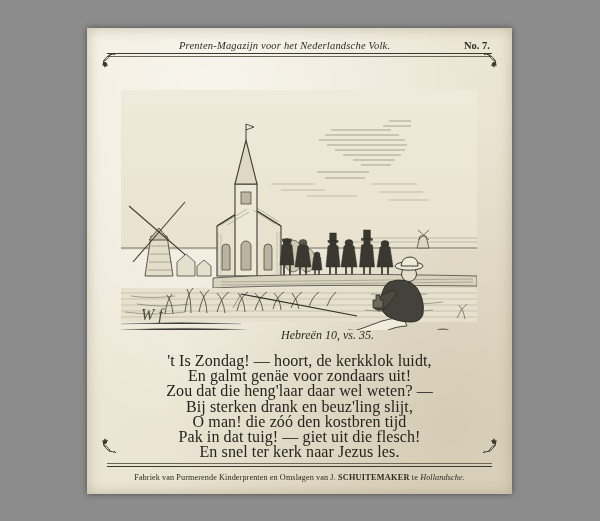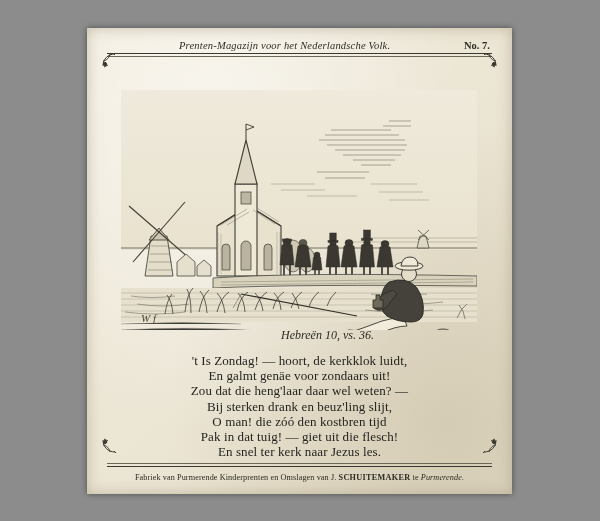--- a/index.html
+++ b/index.html
@@ -106,21 +106,21 @@
     left: 34px;
     top: 52px;
     width: 356px;
     height: 250px;
   }
   .illustration svg { display: block; }
   .artist-mark {
     position: absolute;
     left: 20px;
     bottom: 6px;
-    font-size: 11px;
+    font-size: 16px;
     font-style: italic;
     color: #4a4a3e;
   }
 
   
   .verse-block {
     position: absolute;
     left: 30px;
     top: 300px;
     width: 365px;
@@ -128,21 +128,21 @@
   }
   .scripture-ref {
     font-size: 12px;
     font-style: italic;
     color: #2b2b22;
     margin-bottom: 10px;
     margin-left: 56px;
     text-align: center;
   }
   .verse-line {
-    font-size: 13px;
+    font-size: 16px;
     line-height: 15.2px;
     color: #232320;
     white-space: nowrap;
     letter-spacing: 0.1px;
   }
 
   
   .footer {
     position: absolute;
     left: 20px;
@@ -477,31 +477,31 @@
         </g>
         <g stroke="#4a4840" stroke-width="0.6" fill="none">
           <path d="M336 238 q4 -10 10 -14"></path>
           <path d="M344 239 q-1 -9 -6 -14"></path>
         </g>
       </svg>
       <div class="artist-mark">W f</div>
     </div>
 
     <div class="verse-block">
-      <div class="scripture-ref">Hebreën 10, vs. 36.</div>
+      <div class="scripture-ref">Hebreën 10, vs. 35.</div>
       <div class="verse-line">'t Is Zondag! — hoort, de kerkklok luidt,</div>
       <div class="verse-line">En galmt genäe voor zondaars uit!</div>
       <div class="verse-line">Zou dat die heng'laar daar wel weten? —</div>
       <div class="verse-line">Bij sterken drank en beuz'ling slijt,</div>
       <div class="verse-line">O man! die zóó den kostbren tijd</div>
       <div class="verse-line">Pak in dat tuig! — giet uit die flesch!</div>
       <div class="verse-line">En snel ter kerk naar Jezus les.</div>
     </div>
 
     <div class="footer">
       <div class="rule"></div>
       <div class="rule thin"></div>
-      <div class="footer-text"><span>Fabriek van Purmerende Kinderprenten en Omslagen van J. </span><span class="pub">SCHUITEMAKER</span><span> te </span><span class="place">Purmerende.</span></div>
+      <div class="footer-text"><span>Fabriek van Purmerende Kinderprenten en Omslagen van J. </span><span class="pub">SCHUITEMAKER</span><span> te </span><span class="place">Hollandsche.</span></div>
     </div>
 
     <div class="edge-wear"></div>
   </div>
 </div>
 
 </body></html>

